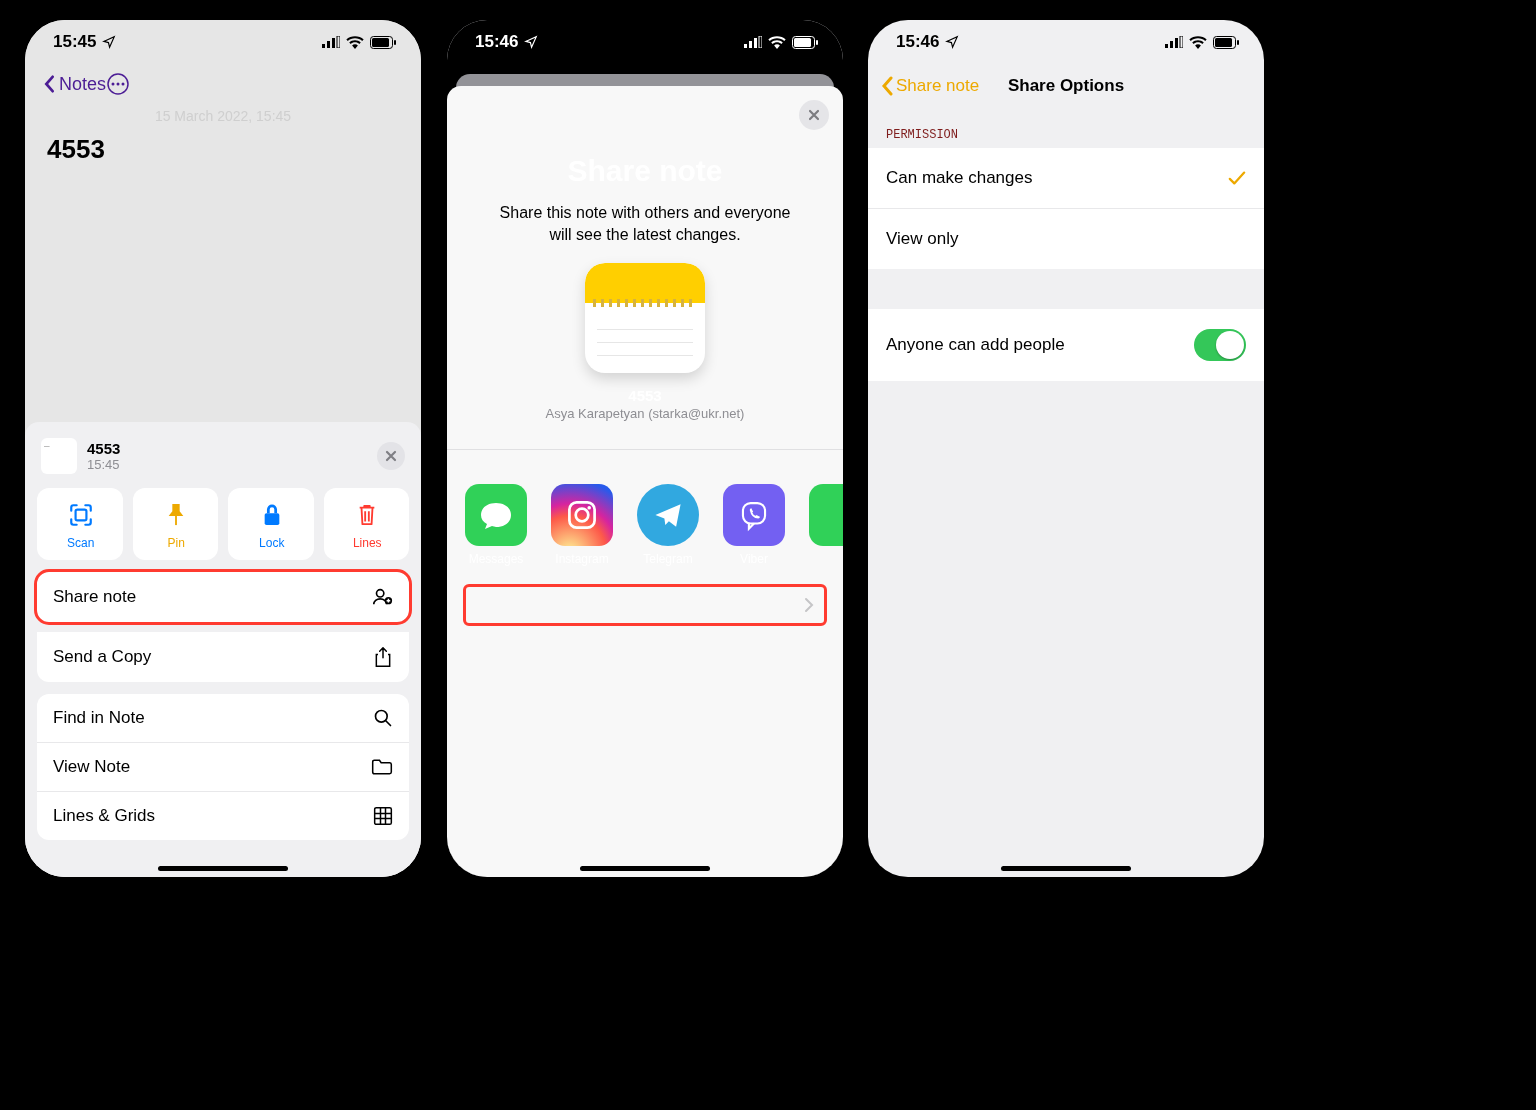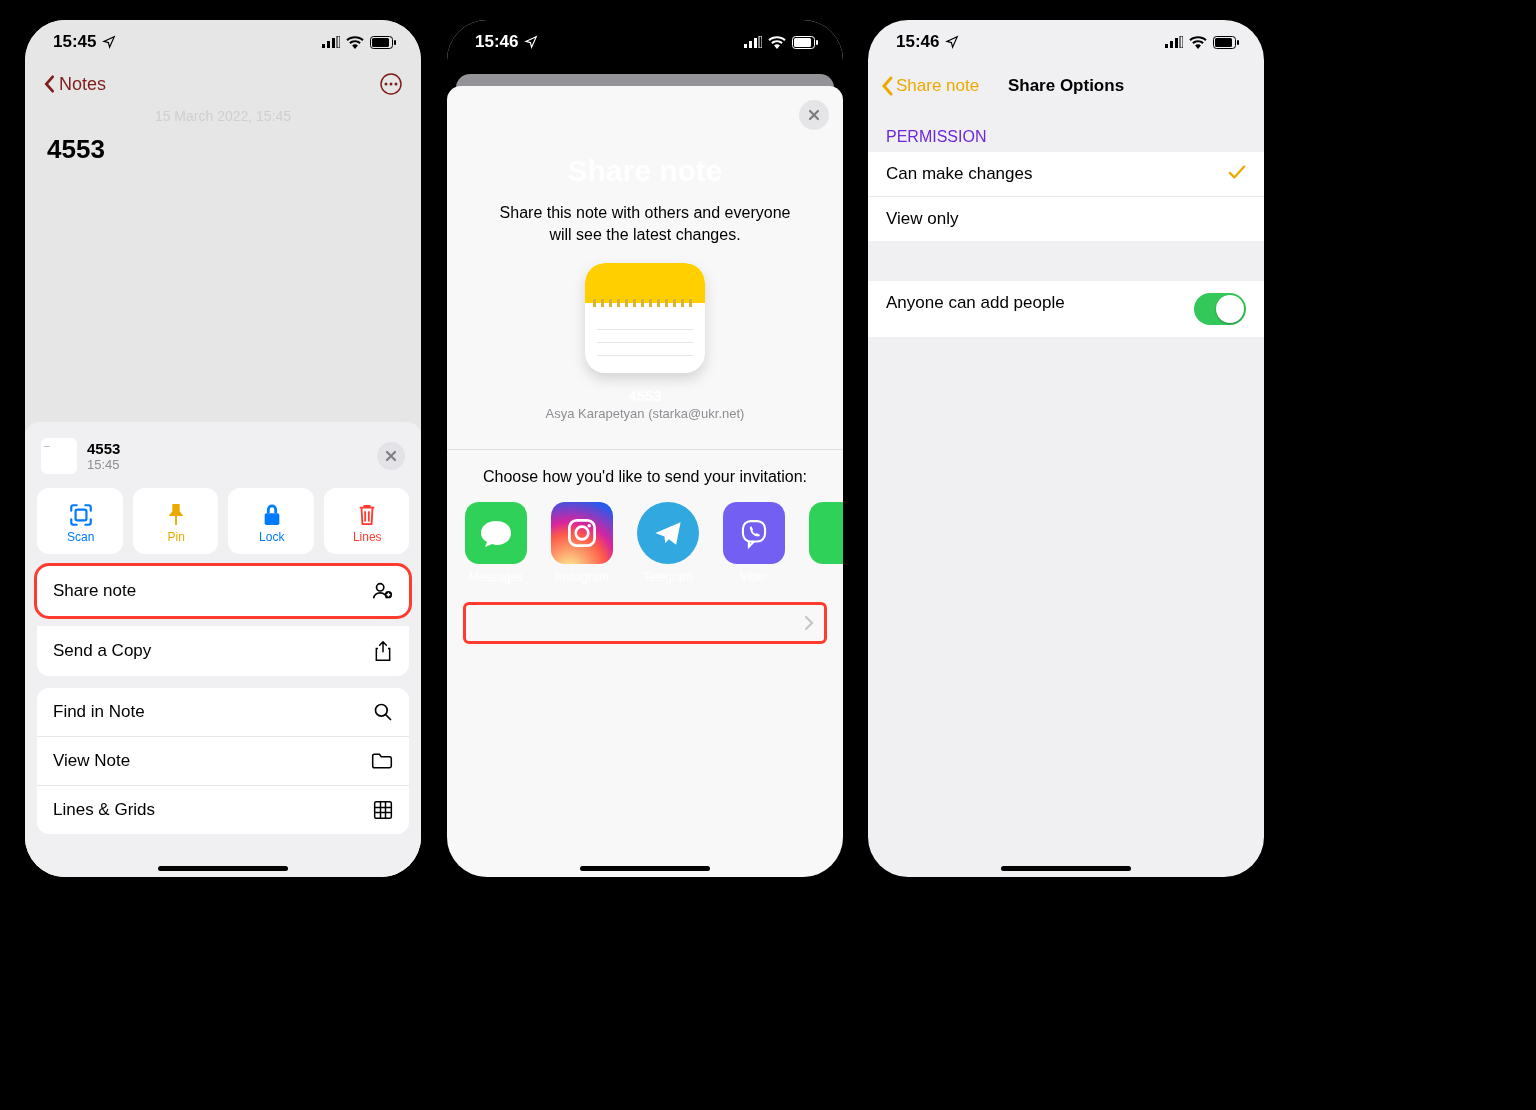--- a/index.html
+++ b/index.html
@@ -20,40 +20,40 @@
   
   .statusbar { position:relative; height:44px; display:flex; align-items:center; justify-content:space-between; padding:0 24px 0 28px; font-size:17px; font-weight:600; }
   .statusbar .left { display:flex; align-items:center; gap:6px; }
   .statusbar .right { display:flex; align-items:center; gap:6px; }
   .icon svg { display:block; }
   .light { color:#fff; }
   .light .statusbar { color:#fff; }
 
   
   #phone1 .bgnote { position:absolute; top:0; left:0; right:0; height:100%; background:#e6e6e6; }
-  #phone1 .bgnote .nav { display:flex; align-items:center; justify-content:space-between; height:40px; padding:0 18px; color:#7f1d1d; }
+  #phone1 .bgnote .nav { display:flex; align-items:center; height:40px; padding:0 18px; color:#4c1d95; }
   #phone1 .bgnote .nav .back { display:flex; align-items:center; gap:4px; font-size:18px; }
   #phone1 .bgnote .meta { text-align:center; color:#cfcfcf; font-size:14px; margin-top:4px; }
   #phone1 .bgnote .title { font-size:26px; font-weight:700; color:#000; margin:10px 22px; }
 
   
   #phone1 .sheet {
     position:absolute; left:0; right:0; bottom:0; top:402px;
     background:#f0f0f2; border-top-left-radius:14px; border-top-right-radius:14px;
     padding:12px 12px 0 12px;
   }
   #phone1 .sheet .header { display:flex; align-items:center; gap:10px; padding:4px 4px 14px 4px; }
   #phone1 .sheet .thumb { width:36px; height:36px; background:#fff; border-radius:6px; display:flex; align-items:flex-start; }
   #phone1 .sheet .thumb::before { content:"–"; color:#aaa; font-size:10px; padding:2px 3px; }
   #phone1 .sheet .notetitle { font-size:15px; font-weight:700; }
   #phone1 .sheet .notesub { font-size:13px; color:#8e8e93; }
   #phone1 .sheet .close { margin-left:auto; width:28px; height:28px; border-radius:50%; background:#e3e3e7; color:#7f7f84; display:flex; align-items:center; justify-content:center; font-weight:700; }
 
   #phone1 .actions { display:flex; gap:10px; }
-  #phone1 .act { flex:1; background:#fff; border-radius:12px; padding:14px 2px 10px 4px; display:flex; flex-direction:column; align-items:center; gap:2px; font-size:12px; }
+  #phone1 .act { flex:1; background:#fff; border-radius:12px; padding:14px 2px 10px 4px; display:flex; flex-direction:column; align-items:center; gap:8px; font-size:12px; }
   #phone1 .act.scan { color:#007aff; }
   #phone1 .act.pin  { color:#eda900; }
   #phone1 .act.lock { color:#007aff; }
   #phone1 .act.del  { color:#ff3b30; }
 
   .menu-block { background:#fff; border-radius:12px; margin-top:12px; overflow:hidden; }
   .menu-row { display:flex; align-items:center; justify-content:space-between; padding:14px 16px; font-size:17px; }
   .menu-row + .menu-row { border-top:1px solid #e8e8ea; }
   .hi { background:#fff; border-radius:12px; margin-top:12px; overflow:hidden; outline:3px solid #ff3b30; outline-offset:0; }
 
@@ -100,23 +100,23 @@
   }
   #phone2 .opttext .t { font-size:16px; }
   #phone2 .opttext .s { font-size:12px; color:#8e8e93; margin-top:2px; }
   #phone2 .chev { margin-left:auto; color:#c5c5c7; }
 
   
   #phone3 { background:#f0f0f2; }
   #phone3 .nav { position:relative; display:flex; align-items:center; height:44px; }
   #phone3 .back { position:absolute; left:12px; display:flex; align-items:center; gap:2px; color:#eda900; font-size:17px; }
   #phone3 .title3 { flex:1; text-align:center; font-size:17px; font-weight:600; }
-  #phone3 .sec-label { font-size:16px; color:#6d28d9; padding:20px 18px 6px; text-transform:uppercase; }
+  #phone3 .sec-label { font-size:12px; color:#7f1d1d; padding:20px 18px 6px; text-transform:uppercase;font-family:Liberation Mono, monospace; }
   #phone3 .group { background:#fff; }
-  #phone3 .row3 { display:flex; justify-content:space-between; padding:12px 18px; font-size:17px; min-height:44px; }
+  #phone3 .row3 { display:flex; align-items:center; justify-content:space-between; padding:20px 18px; font-size:17px; min-height:44px; }
   #phone3 .row3 + .row3 { border-top:1px solid #e8e8ea; }
   #phone3 .check { color:#eda900; font-size:18px; font-weight:700; }
   #phone3 .gap { height:40px; }
   .toggle { width:52px; height:32px; border-radius:16px; background:#34c759; position:relative; }
   .toggle::after { content:""; position:absolute; top:2px; right:2px; width:28px; height:28px; border-radius:50%; background:#fff; box-shadow:0 1px 2px rgba(0,0,0,.3); }
 
   .homebar { position:absolute; bottom:6px; left:50%; transform:translateX(-50%); width:130px; height:5px; border-radius:3px; background:#000; }
 </style>
 </head>
 <body>
@@ -336,21 +336,20 @@
       <h1>Share note</h1>
       <div class="desc">Share this note with others and everyone will see the latest changes.</div>
       <div class="noteicon">
         <div class="cap"></div>
             <div class="dots"></div>
             <div class="lines"></div>
       </div>
       <div class="ntitle">4553</div>
       <div class="owner">Asya Karapetyan (starka@ukr.net)</div>
       <div class="sep"></div>
-      <div class="choose">Choose how you'd like to send your invitation:</div>
       <div class="apps">
         <div class="app">
           <div class="appicon bg-msg">
                 <svg width="40" height="40" viewBox="0 0 40 40">
                   <path d="M20 8 C11 8 5 13 5 20 C5 24 7 27 11 29 L9 34 L16 31 C17 31 19 32 20 32 C29 32 35 27 35 20 C35 13 29 8 20 8 Z" fill="#fff"></path>
                 </svg>
               </div>
           <span>Messages</span>
         </div>
         <div class="app">

